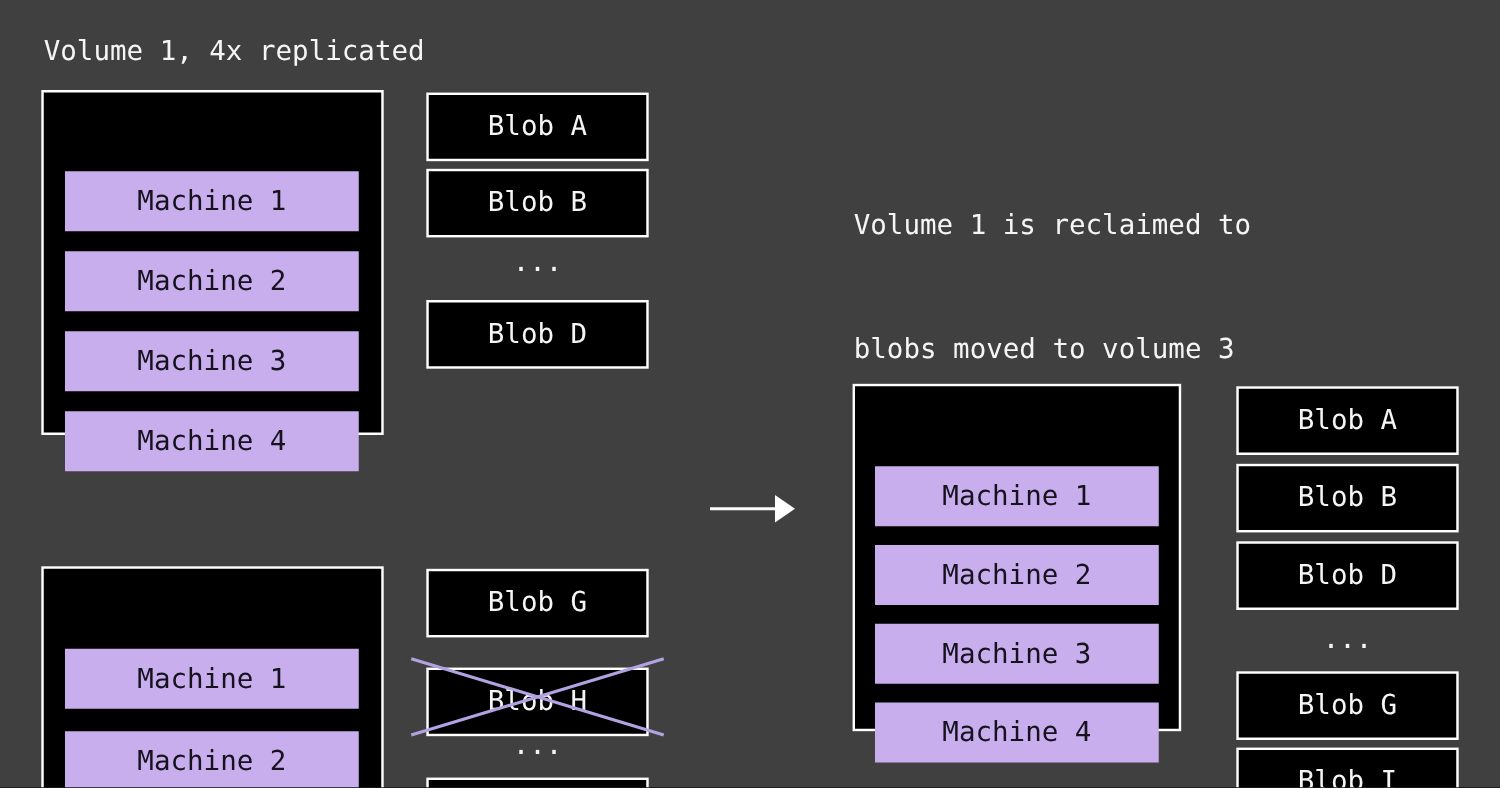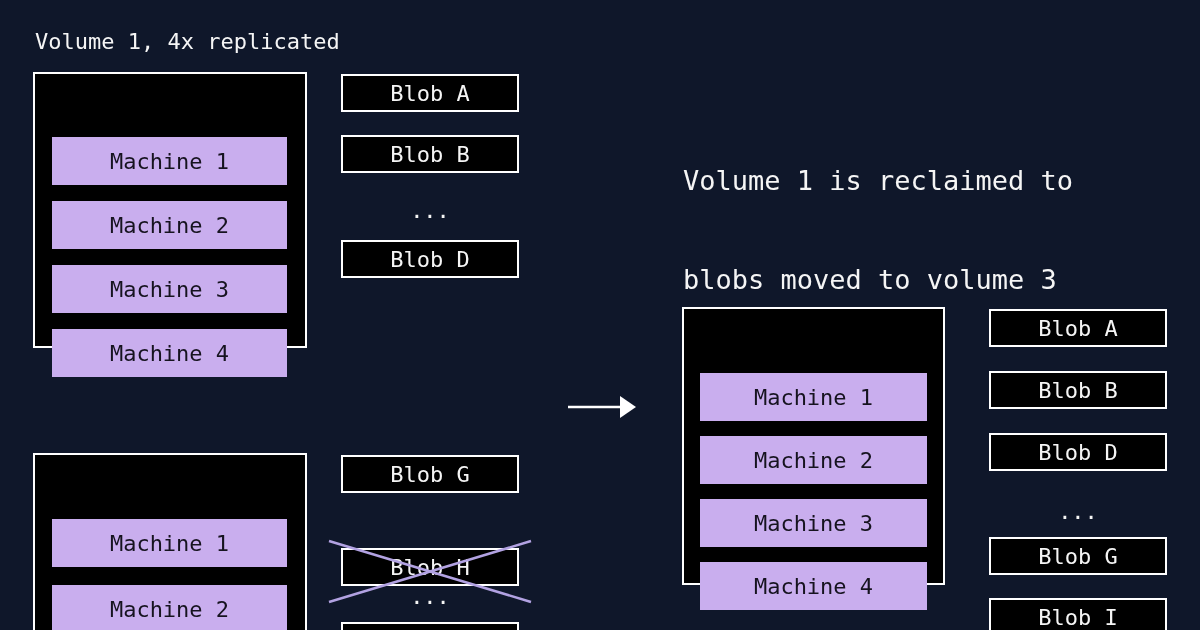--- a/index.html
+++ b/index.html
@@ -1,19 +1,19 @@
 <!DOCTYPE html>
 <html><head>
 <meta charset="utf-8">
 <style>
   html,body{margin:0;padding:0;background:#000;}
   #canvas{
     position:relative;
     width:1200px;height:630px;
-    background:#0f172a;
+    background:#404040;
     overflow:hidden;
     font-family:"DejaVu Sans Mono","Liberation Mono",monospace;
     color:#f5f5f5;
   }
   .title{
     position:absolute;
     font-size:22px;line-height:26px;
     color:#f5f5f5;white-space:pre;
   }
   .vol-box{
@@ -27,21 +27,21 @@
     background:#c9aeee;
     color:#16131f;
     height:48px;
     display:flex;align-items:center;justify-content:center;
     font-size:22px;
     box-sizing:border-box;
     margin-top:46px;
   }
   .blob{
     position:absolute;
-    width:178px;height:38px;
+    width:178px;height:55px;
     border:2px solid #ffffff;
     box-sizing:border-box;
     display:flex;align-items:center;justify-content:center;
     font-size:22px;color:#f5f5f5;
     background:#000;
   }
   .blob .cross{
     position:absolute;
     left:-15px;top:-11px;
     width:204px;height:65px;
@@ -49,21 +49,21 @@
   }
   .dots{
     position:absolute;
     width:178px;
     text-align:center;
     font-size:22px;line-height:26px;
     color:#f5f5f5;
   }
   .note{
     position:absolute;
-    font-size:27px;line-height:33px;
+    font-size:22px;line-height:33px;
     color:#f5f5f5;white-space:pre;
   }
   .arrow{position:absolute;}
 </style>
 </head>
 <body>
 
 <div id="canvas">
 
   <div class="title" style="left:35px;top:29px">Volume 1, 4x replicated</div>
@@ -81,21 +81,21 @@
   <div class="blob" style="left:341px;top:240px">Blob D</div>
 
 
   <div class="vol-box" style="left:33px;top:453px;width:274px;height:278px"></div>
 
   <div class="machine" style="left:52px;top:473px;width:235px">Machine 1</div>
   <div class="machine" style="left:52px;top:539px;width:235px">Machine 2</div>
   <div class="machine" style="left:52px;top:605px;width:235px">Machine 3</div>
 
   <div class="blob" style="left:341px;top:455px">Blob G</div>
-  <div class="blob" style="left:341px;top:548px">
+  <div class="blob" style="left:341px;top:534px">
     <span>Blob H</span>
     <svg class="cross" viewBox="0 0 204 65">
       <line x1="1" y1="2" x2="203" y2="63" stroke="#b2a2e2" stroke-width="2.5"></line>
       <line x1="1" y1="63" x2="203" y2="2" stroke="#b2a2e2" stroke-width="2.5"></line>
     </svg>
   </div>
   <div class="dots" style="left:341px;top:584px">...</div>
   <div class="blob" style="left:341px;top:622px"></div>
 
   <svg class="arrow" style="left:566px;top:394px" width="72" height="26" viewBox="0 0 72 26">

